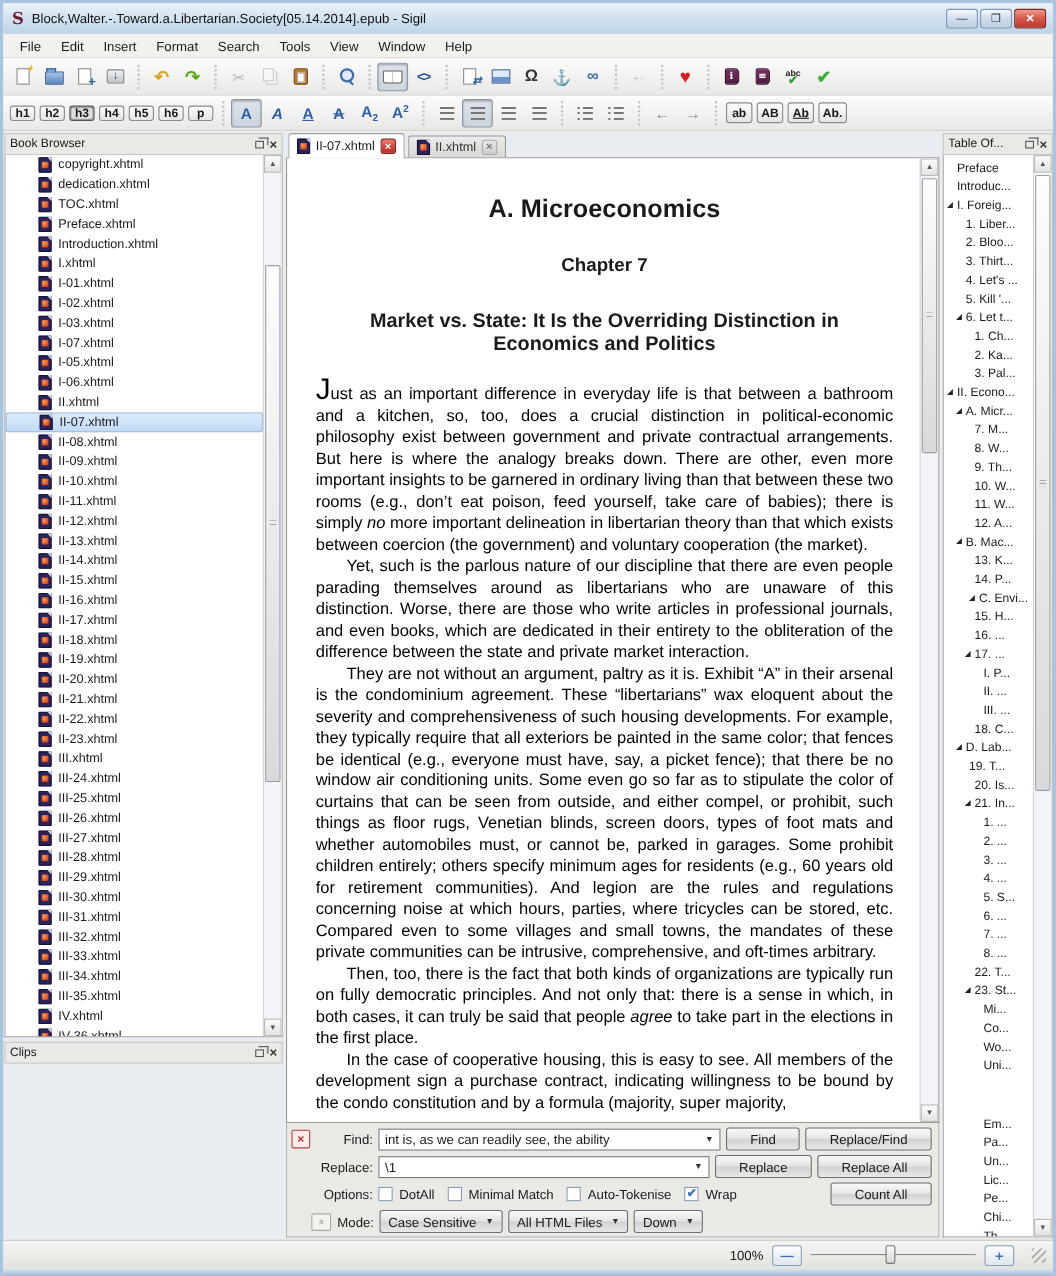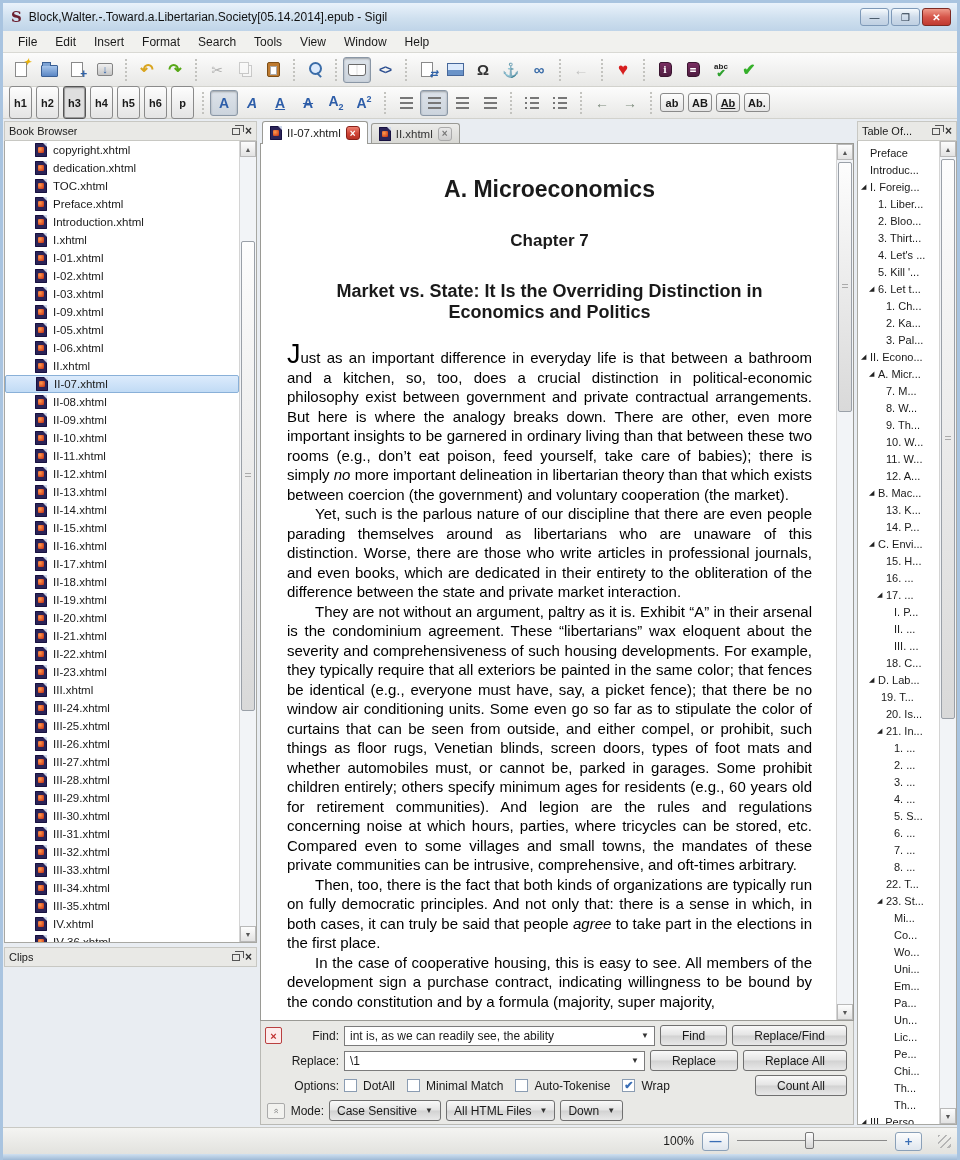--- a/index.html
+++ b/index.html
@@ -52,21 +52,21 @@
   .g-omega { color:#333; font-weight:bold; font-size:15px; }
   .g-anchor { color:#3a6ca8; font-size:14px; }
   .g-link { color:#3a6ca8; font-weight:bold; font-size:15px; }
   .g-back { color:#8a8a8a; font-weight:bold; font-size:15px; }
   .g-heart { color:#d71f1f; font-size:17px; }
   .ic-bookinfo { width:13px; height:15px; background:linear-gradient(#7a2e62,#4e1d40); border:1px solid #3a1530; border-radius:2px 4px 4px 2px; color:#fff; font-weight:bold; font-size:9px; display:flex; align-items:center; justify-content:center; font-family:"DejaVu Serif", serif; }
   .ic-spell { display:flex; flex-direction:column; align-items:center; line-height:7px; }
   .ic-spell .abc { font-size:8px; font-weight:bold; color:#222; }
   .ic-spell .chk { font-size:11px; color:#2fa12f; font-weight:bold; }
   .g-valid { color:#35b02a; font-weight:bold; font-size:16px; }
-  .hbtn { min-width:23px; height:33px; border:1px solid #8a8a8a; border-radius:3px; background:linear-gradient(#fdfdfd,#e4e4e4); font-weight:bold; font-size:11px; display:flex; align-items:center; justify-content:center; margin:0 2px; padding:0 3px; }
+  .hbtn { min-width:23px; height:14px; border:1px solid #8a8a8a; border-radius:3px; background:linear-gradient(#fdfdfd,#e4e4e4); font-weight:bold; font-size:11px; display:flex; align-items:center; justify-content:center; margin:0 2px; padding:0 3px; }
   .hbtn.pressed { border-color:#555; background:#dfdfdf; box-shadow:inset 0 0 0 1px #9a9a9a, inset 0 1px 2px rgba(0,0,0,.25); }
   .fmt { color:#2d5da8; font-weight:bold; font-size:14px; font-style:normal; }
   .fmt.it { font-style:italic; }
   .fmt.un { text-decoration:underline; }
   .fmt.st { text-decoration:line-through; }
   .fmt sub { font-size:9px; } .fmt sup { font-size:9px; }
   .ic-lines { width:13px; height:12px; background:repeating-linear-gradient(to bottom,#777 0 2px,transparent 2px 5px); }
   .ic-list { width:14px; height:12px; background:
       repeating-linear-gradient(to bottom,#777 0 2px,transparent 2px 5px) right 0 top 0/9px 12px no-repeat,
       repeating-linear-gradient(to bottom,#777 0 2px,transparent 2px 5px) left 0 top 0/2px 12px no-repeat; }
@@ -135,21 +135,21 @@
   .combo { flex:1; height:20px; border:1px solid #7b7b7b; background:#fff; display:flex; align-items:center; padding:0 5px; font-size:12px; overflow:hidden; white-space:nowrap;gap:40px; }
   .combo .arrow { margin-left:auto; font-size:8px; color:#333; padding-left:6px; }
   .wbtn { height:21px; border:1px solid #707070; border-radius:3px; background:linear-gradient(#f9f9f9,#e4e4e4 48%,#d2d2d2 52%,#e8e8e8); padding:0 21px; font-size:12px; display:flex; align-items:center; flex:none; }
   .fr-opts { display:flex; align-items:center; gap:6px; }
   .cbox { width:13px; height:13px; border:1px solid #8a9cb2; background:#fff; display:flex; align-items:center; justify-content:center; font-size:11px; color:#3a6eb5; font-weight:bold; line-height:1; flex:none; }
   .opt-label { font-size:12px; margin-right:6px; }
   .push { margin-left:auto; }
   .chev-btn { width:18px; height:16px; border:1px solid #aaa; border-radius:2px; background:#f2f2ef; color:#888; font-size:9px; display:flex; align-items:center; justify-content:center; flex:none; }
   .modesel { height:21px; border:1px solid #707070; border-radius:3px; background:linear-gradient(#f9f9f9,#e4e4e4 48%,#d2d2d2 52%,#e8e8e8); padding:0 7px; font-size:12px; display:flex; align-items:center; gap:8px; flex:none; }
   .modesel .arrow { font-size:8px; color:#333; }
-  .fr-row.r4 { margin-left:4px; }
+  .fr-row.r4 { margin-left:20px; }
 
   
   .toc-dock { flex:1; }
   .toc-row { height:17px; display:flex; align-items:center; font-size:11px; white-space:nowrap; overflow:hidden; }
   .toc-arrow { width:9px; flex:none; font-size:7px; color:#222; line-height:1; }
 
   
   .statusbar { height:27px; background:linear-gradient(#f4f4f2,#e2e2de); border-top:1px solid #c9c9c4; display:flex; align-items:center; padding:0 6px; flex:none; }
   .zoom-group { margin-left:auto; display:flex; align-items:center; gap:8px; }
   .zoom-pct { font-size:12px; }
@@ -381,21 +381,21 @@
               <div class="bb-row">
                 <span class="file-icon"></span>
                 <span class="bb-label">I-02.xhtml</span>
               </div>
               <div class="bb-row">
                 <span class="file-icon"></span>
                 <span class="bb-label">I-03.xhtml</span>
               </div>
               <div class="bb-row">
                 <span class="file-icon"></span>
-                <span class="bb-label">I-09.xhtml</span>
+                <span class="bb-label">I-07.xhtml</span>
               </div>
               <div class="bb-row">
                 <span class="file-icon"></span>
                 <span class="bb-label">I-05.xhtml</span>
               </div>
               <div class="bb-row">
                 <span class="file-icon"></span>
                 <span class="bb-label">I-06.xhtml</span>
               </div>
               <div class="bb-row">
@@ -734,54 +734,54 @@
                 <span>B. Mac...</span>
               </div>
               <div class="toc-row" style="padding-left: 19px;">
                 <span class="toc-arrow"></span>
                 <span>13. K...</span>
               </div>
               <div class="toc-row" style="padding-left: 19px;">
                 <span class="toc-arrow"></span>
                 <span>14. P...</span>
               </div>
+              <div class="toc-row" style="padding-left: 23px;">
+                <span class="toc-arrow">◢</span>
+                <span>C. Envi...</span>
+              </div>
+              <div class="toc-row" style="padding-left: 19px;">
+                <span class="toc-arrow"></span>
+                <span>15. H...</span>
+              </div>
+              <div class="toc-row" style="padding-left: 19px;">
+                <span class="toc-arrow"></span>
+                <span>16. ...</span>
+              </div>
+              <div class="toc-row" style="padding-left: 19px;">
+                <span class="toc-arrow">◢</span>
+                <span>17. ...</span>
+              </div>
+              <div class="toc-row" style="padding-left: 27px;">
+                <span class="toc-arrow"></span>
+                <span>I. P...</span>
+              </div>
+              <div class="toc-row" style="padding-left: 27px;">
+                <span class="toc-arrow"></span>
+                <span>II. ...</span>
+              </div>
+              <div class="toc-row" style="padding-left: 27px;">
+                <span class="toc-arrow"></span>
+                <span>III. ...</span>
+              </div>
+              <div class="toc-row" style="padding-left: 19px;">
+                <span class="toc-arrow"></span>
+                <span>18. C...</span>
+              </div>
               <div class="toc-row" style="padding-left: 11px;">
                 <span class="toc-arrow">◢</span>
-                <span>C. Envi...</span>
-              </div>
-              <div class="toc-row" style="padding-left: 19px;">
-                <span class="toc-arrow"></span>
-                <span>15. H...</span>
-              </div>
-              <div class="toc-row" style="padding-left: 19px;">
-                <span class="toc-arrow"></span>
-                <span>16. ...</span>
-              </div>
-              <div class="toc-row" style="padding-left: 19px;">
-                <span class="toc-arrow">◢</span>
-                <span>17. ...</span>
-              </div>
-              <div class="toc-row" style="padding-left: 27px;">
-                <span class="toc-arrow"></span>
-                <span>I. P...</span>
-              </div>
-              <div class="toc-row" style="padding-left: 27px;">
-                <span class="toc-arrow"></span>
-                <span>II. ...</span>
-              </div>
-              <div class="toc-row" style="padding-left: 27px;">
-                <span class="toc-arrow"></span>
-                <span>III. ...</span>
-              </div>
-              <div class="toc-row" style="padding-left: 19px;">
-                <span class="toc-arrow"></span>
-                <span>18. C...</span>
-              </div>
-              <div class="toc-row" style="padding-left: 11px;">
-                <span class="toc-arrow">◢</span>
                 <span>D. Lab...</span>
               </div>
               <div class="toc-row" style="padding-left: 14px;">
                 <span class="toc-arrow"></span>
                 <span>19. T...</span>
               </div>
               <div class="toc-row" style="padding-left: 19px;">
                 <span class="toc-arrow"></span>
                 <span>20. Is...</span>
               </div>
@@ -838,21 +838,21 @@
                 <span>Co...</span>
               </div>
               <div class="toc-row" style="padding-left: 27px;">
                 <span class="toc-arrow"></span>
                 <span>Wo...</span>
               </div>
               <div class="toc-row" style="padding-left: 27px;">
                 <span class="toc-arrow"></span>
                 <span>Uni...</span>
               </div>
-              <div class="toc-row" style="padding-left: 27px;">
+              <div class="toc-row" style="padding-left: 27px; margin-top: 36px;">
                 <span class="toc-arrow"></span>
                 <span>Em...</span>
               </div>
               <div class="toc-row" style="padding-left: 27px;">
                 <span class="toc-arrow"></span>
                 <span>Pa...</span>
               </div>
               <div class="toc-row" style="padding-left: 27px;">
                 <span class="toc-arrow"></span>
                 <span>Un...</span>

